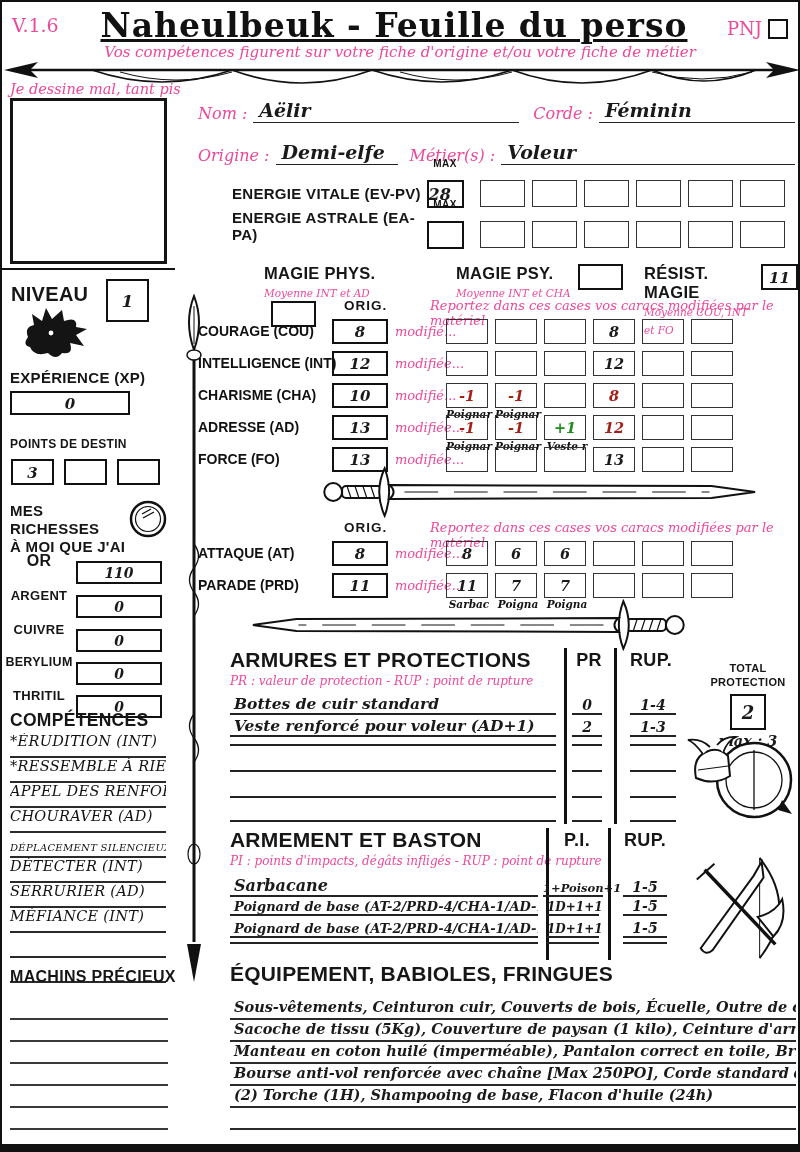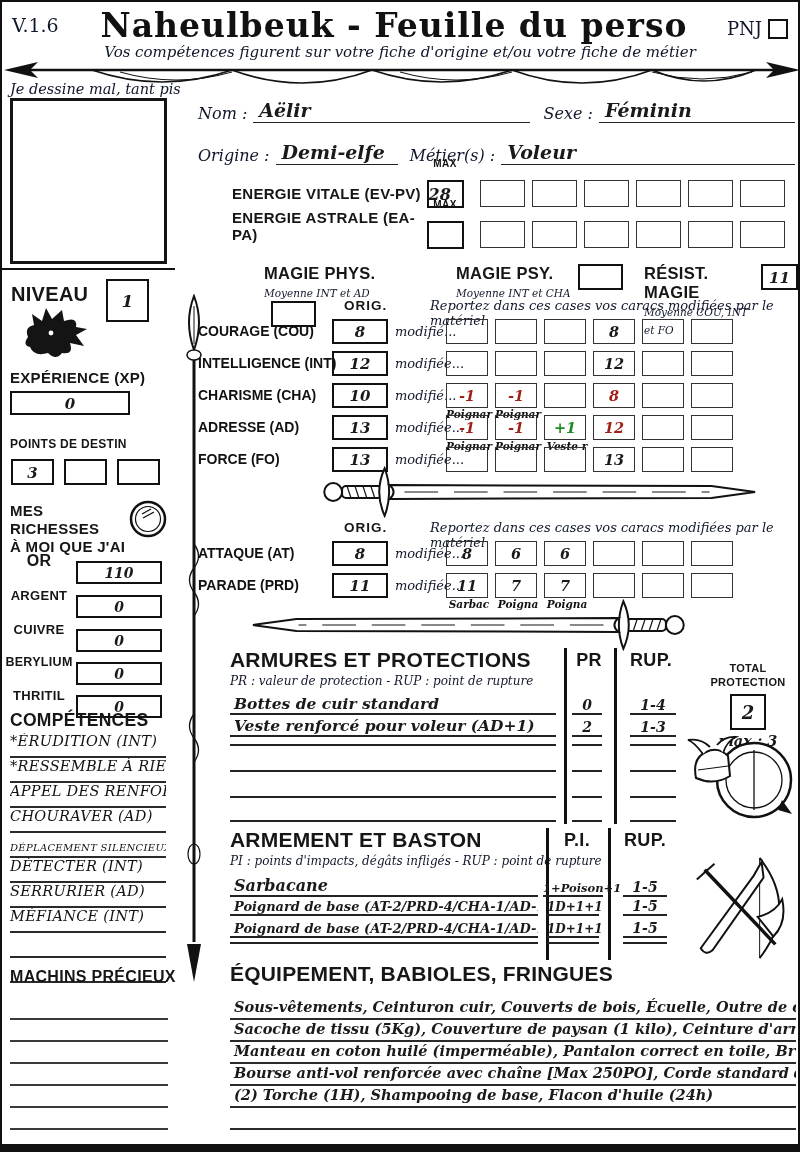--- a/index.html
+++ b/index.html
@@ -1,30 +1,30 @@
 <!DOCTYPE html>
 <html><head>
 <meta charset="utf-8">
 <style>
   html,body{margin:0;padding:0;background:#9a9a9a;}
   *{box-sizing:border-box;}
   .sheet{position:relative;width:800px;height:1152px;background:#fff;border:2px solid #101010;
          overflow:hidden;font-family:"Liberation Sans",sans-serif;color:#111;}
   .abs{position:absolute;}
   .hw{font-family:"DejaVu Serif",serif;font-style:italic;font-weight:600;color:#1a1a1a;}
-  .scr{font-family:"DejaVu Serif",serif;font-style:italic;color:#0f172a;}
+  .scr{font-family:"DejaVu Serif",serif;font-style:italic;color:#ec4899;}
   .hd{font-family:"Liberation Sans",sans-serif;font-weight:700;color:#161616;letter-spacing:.3px;}
   .red{color:#a32018;}
   .green{color:#1e8c1e;}
   i,em{font-style:italic;}
 
   
   .v16{left:10px;top:12px;font:19px "DejaVu Serif",serif;}
   .title{left:0;right:12px;top:4px;text-align:center;font-family:"DejaVu Serif",serif;
-         font-weight:700;font-size:33px;letter-spacing:1px;}
+         font-weight:700;font-size:33px;letter-spacing:1px;text-decoration:underline;}
   .pnjwrap{right:10px;top:16px;display:flex;align-items:center;gap:6px;}
   .pnjwrap span{font:18px "DejaVu Serif",serif;}
   .pnjbox{width:20px;height:20px;border:2px solid #111;display:inline-block;}
   .subtitle{left:0;right:0;top:41px;text-align:center;font-size:15px;}
   .divider{left:0;top:56px;width:800px;height:30px;}
 
   
   .caption{left:8px;top:79px;font-size:14.5px;}
   .portrait{left:8px;top:96px;width:157px;height:166px;border:3px solid #141414;background:#fff;}
   .sideline{left:0;top:266px;width:173px;border-top:2.5px solid #111;}
@@ -203,21 +203,21 @@
     <ellipse cx="22" cy="61" rx="7" ry="5" fill="#fff" stroke="#111" stroke-width="1.5"></ellipse>
     <line x1="22" y1="66" x2="22" y2="648" stroke="#111" stroke-width="3"></line>
     <path d="M22,250 q9,12 0,24 q-9,12 0,24 q9,12 0,24 M22,420 q-9,12 0,24 q9,12 0,24" fill="none" stroke="#111" stroke-width="1.3"></path>
     <ellipse cx="22" cy="560" rx="6" ry="10" fill="none" stroke="#111" stroke-width="1.2"></ellipse>
     <polygon points="22,688 15,650 29,650" fill="#111"></polygon>
   </svg>
 
   <div class="abs idrow" style="top:90px;">
     <span class="lab scr">Nom :</span>
     <span class="fill hw val" style="flex:1;">Aëlir</span>
-    <span class="lab scr" style="margin-left:14px;">Sexe :</span>
+    <span class="lab scr" style="margin-left:14px;">Corde :</span>
     <span class="fill hw val" style="width:196px;">Féminin</span>
   </div>
   <div class="abs idrow" style="top:132px;">
     <span class="lab scr">Origine :</span>
     <span class="fill hw val" style="width:122px;">Demi-elfe</span>
     <span class="lab scr" style="margin-left:12px;">Métier(s) :</span>
     <span class="fill hw val" style="flex:1;">Voleur</span>
   </div>
 
   <div class="abs erow" style="top:164px;">

